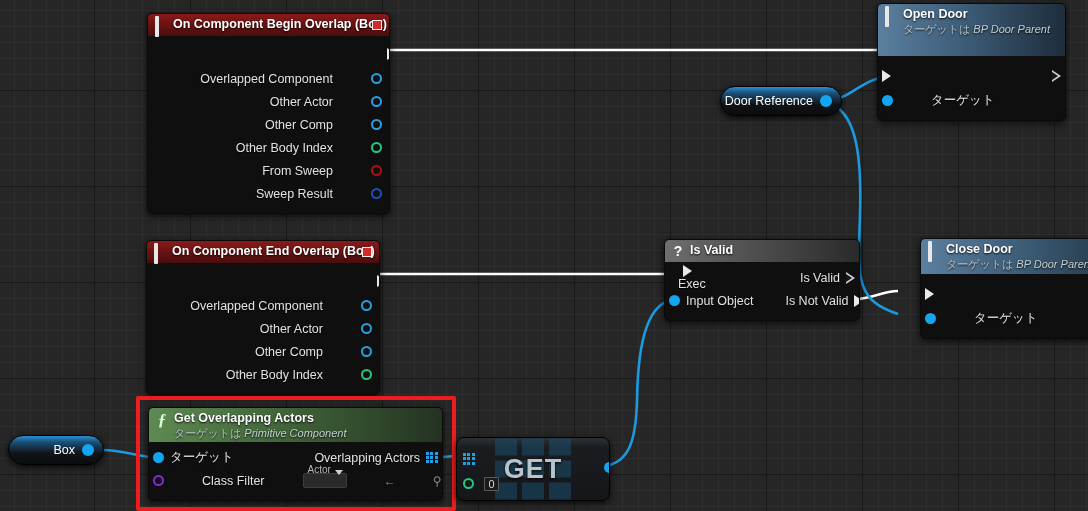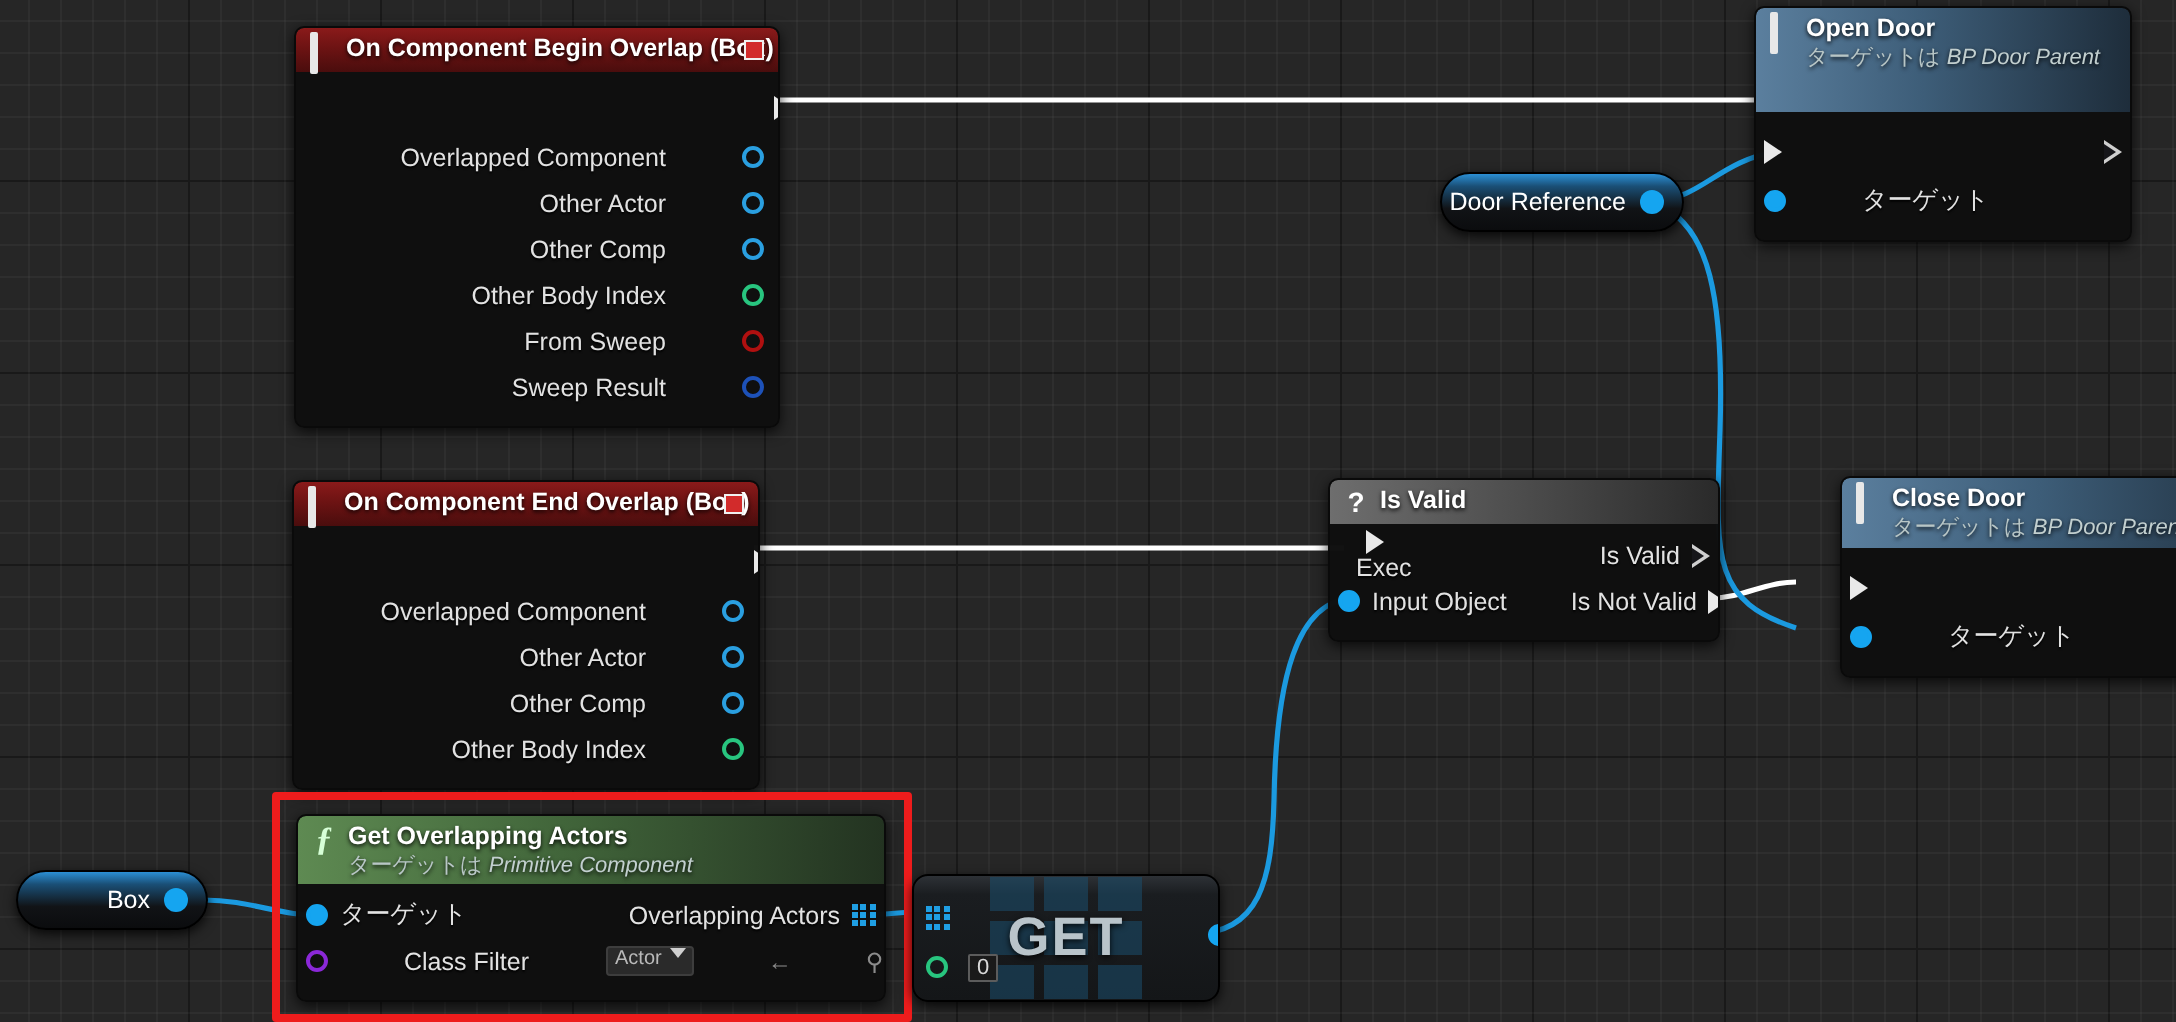--- a/index.html
+++ b/index.html
@@ -151,23 +151,23 @@
     grid-template-rows: repeat(3, 3px);
     gap: 1.3px;
   }
   .pin-array i { background: #1f9fe4; display: block; }
 
   .gap-l { margin-left: 6px; }
   .gap-r { margin-right: 6px; }
 
   
   .combo {
-    display: inline-flex; align-items: flex-start;
+    display: inline-flex; align-items: flex-end;
     background: #2a2a2a; border: 1px solid #3d3d3d;
-    border-radius: 2px; padding: 0 3px 0 4px;
+    border-radius: 2px; padding: 0 3px 12px 4px;
     height: 15px; margin-left: 6px;
     font-size: 10px; color: #b9b9b9;
   }
   .combo .caret {
     margin-left: 4px; width: 0; height: 0;
     border-left: 4px solid transparent;
     border-right: 4px solid transparent;
     border-top: 5px solid #cfcfcf;
   }
   .miniicon { margin-left: 5px; color: #8b8b8b; font-size: 12px; line-height: 12px; }

